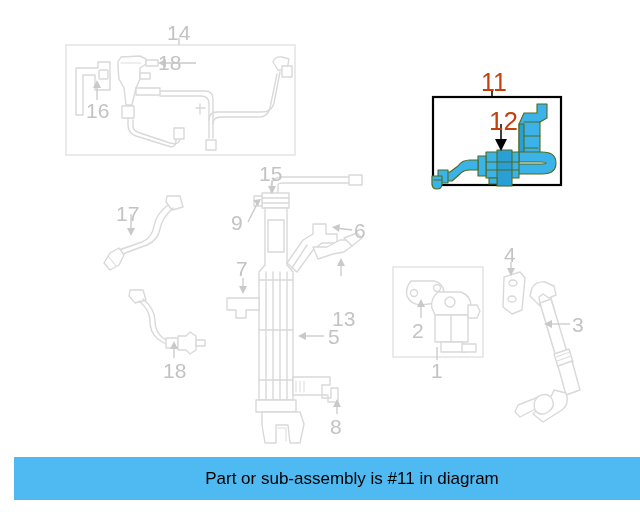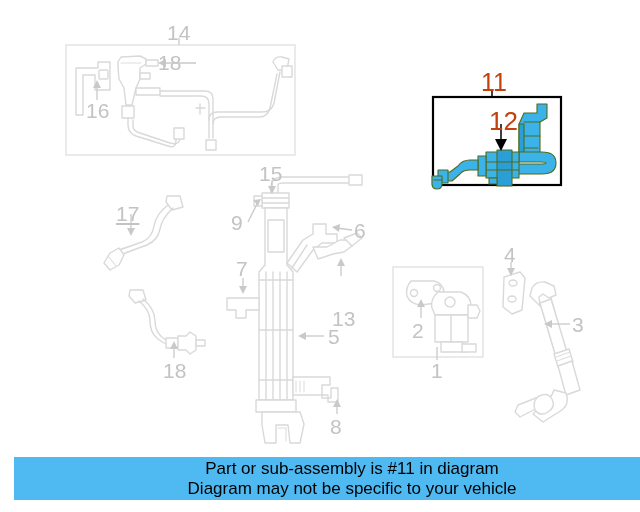--- a/index.html
+++ b/index.html
@@ -333,35 +333,34 @@
     <g>
       <path class="callout-dark" d="M501 124 L501 144"></path>
       <polygon class="callout-dark-head" points="501,151 495,139 507,139"></polygon>
     </g>
   </svg>
 
   <div id="callout-labels">
     <span class="lbl" style="left:167px;top:22px;">14</span>
     <span class="lbl" style="left:158px;top:52px;">18</span>
     <span class="lbl" style="left:86px;top:100px;">16</span>
-    <span class="lbl" style="left:116px;top:203px;text-decoration:underline;">17</span>
+    <span class="lbl" style="left:116px;top:203px;">17</span>
     <span class="lbl" style="left:163px;top:360px;">18</span>
     <span class="lbl" style="left:259px;top:163px;">15</span>
     <span class="lbl" style="left:231px;top:212px;">9</span>
     <span class="lbl" style="left:236px;top:258px;">7</span>
     <span class="lbl" style="left:328px;top:326px;">5</span>
     <span class="lbl" style="left:354px;top:220px;">6</span>
     <span class="lbl" style="left:332px;top:278px;margin-top:30px;">13</span>
     <span class="lbl" style="left:330px;top:416px;">8</span>
     <span class="lbl" style="left:431px;top:360px;">1</span>
     <span class="lbl" style="left:412px;top:320px;">2</span>
     <span class="lbl" style="left:504px;top:244px;">4</span>
     <span class="lbl" style="left:572px;top:314px;">3</span>
     <span class="lbl dark" style="left:481px;top:70px;font-size:25px;">11</span>
     <span class="lbl dark" style="left:489px;top:108px;font-size:26px;">12</span>
   </div>
 
   <div id="banner">
     <div class="bline">Part or sub-assembly is #11 in diagram</div>
-    <div class="bline">Diagram may not be specific to your vehicle</div>
   </div>
 
 </div>
 
 </body></html>

